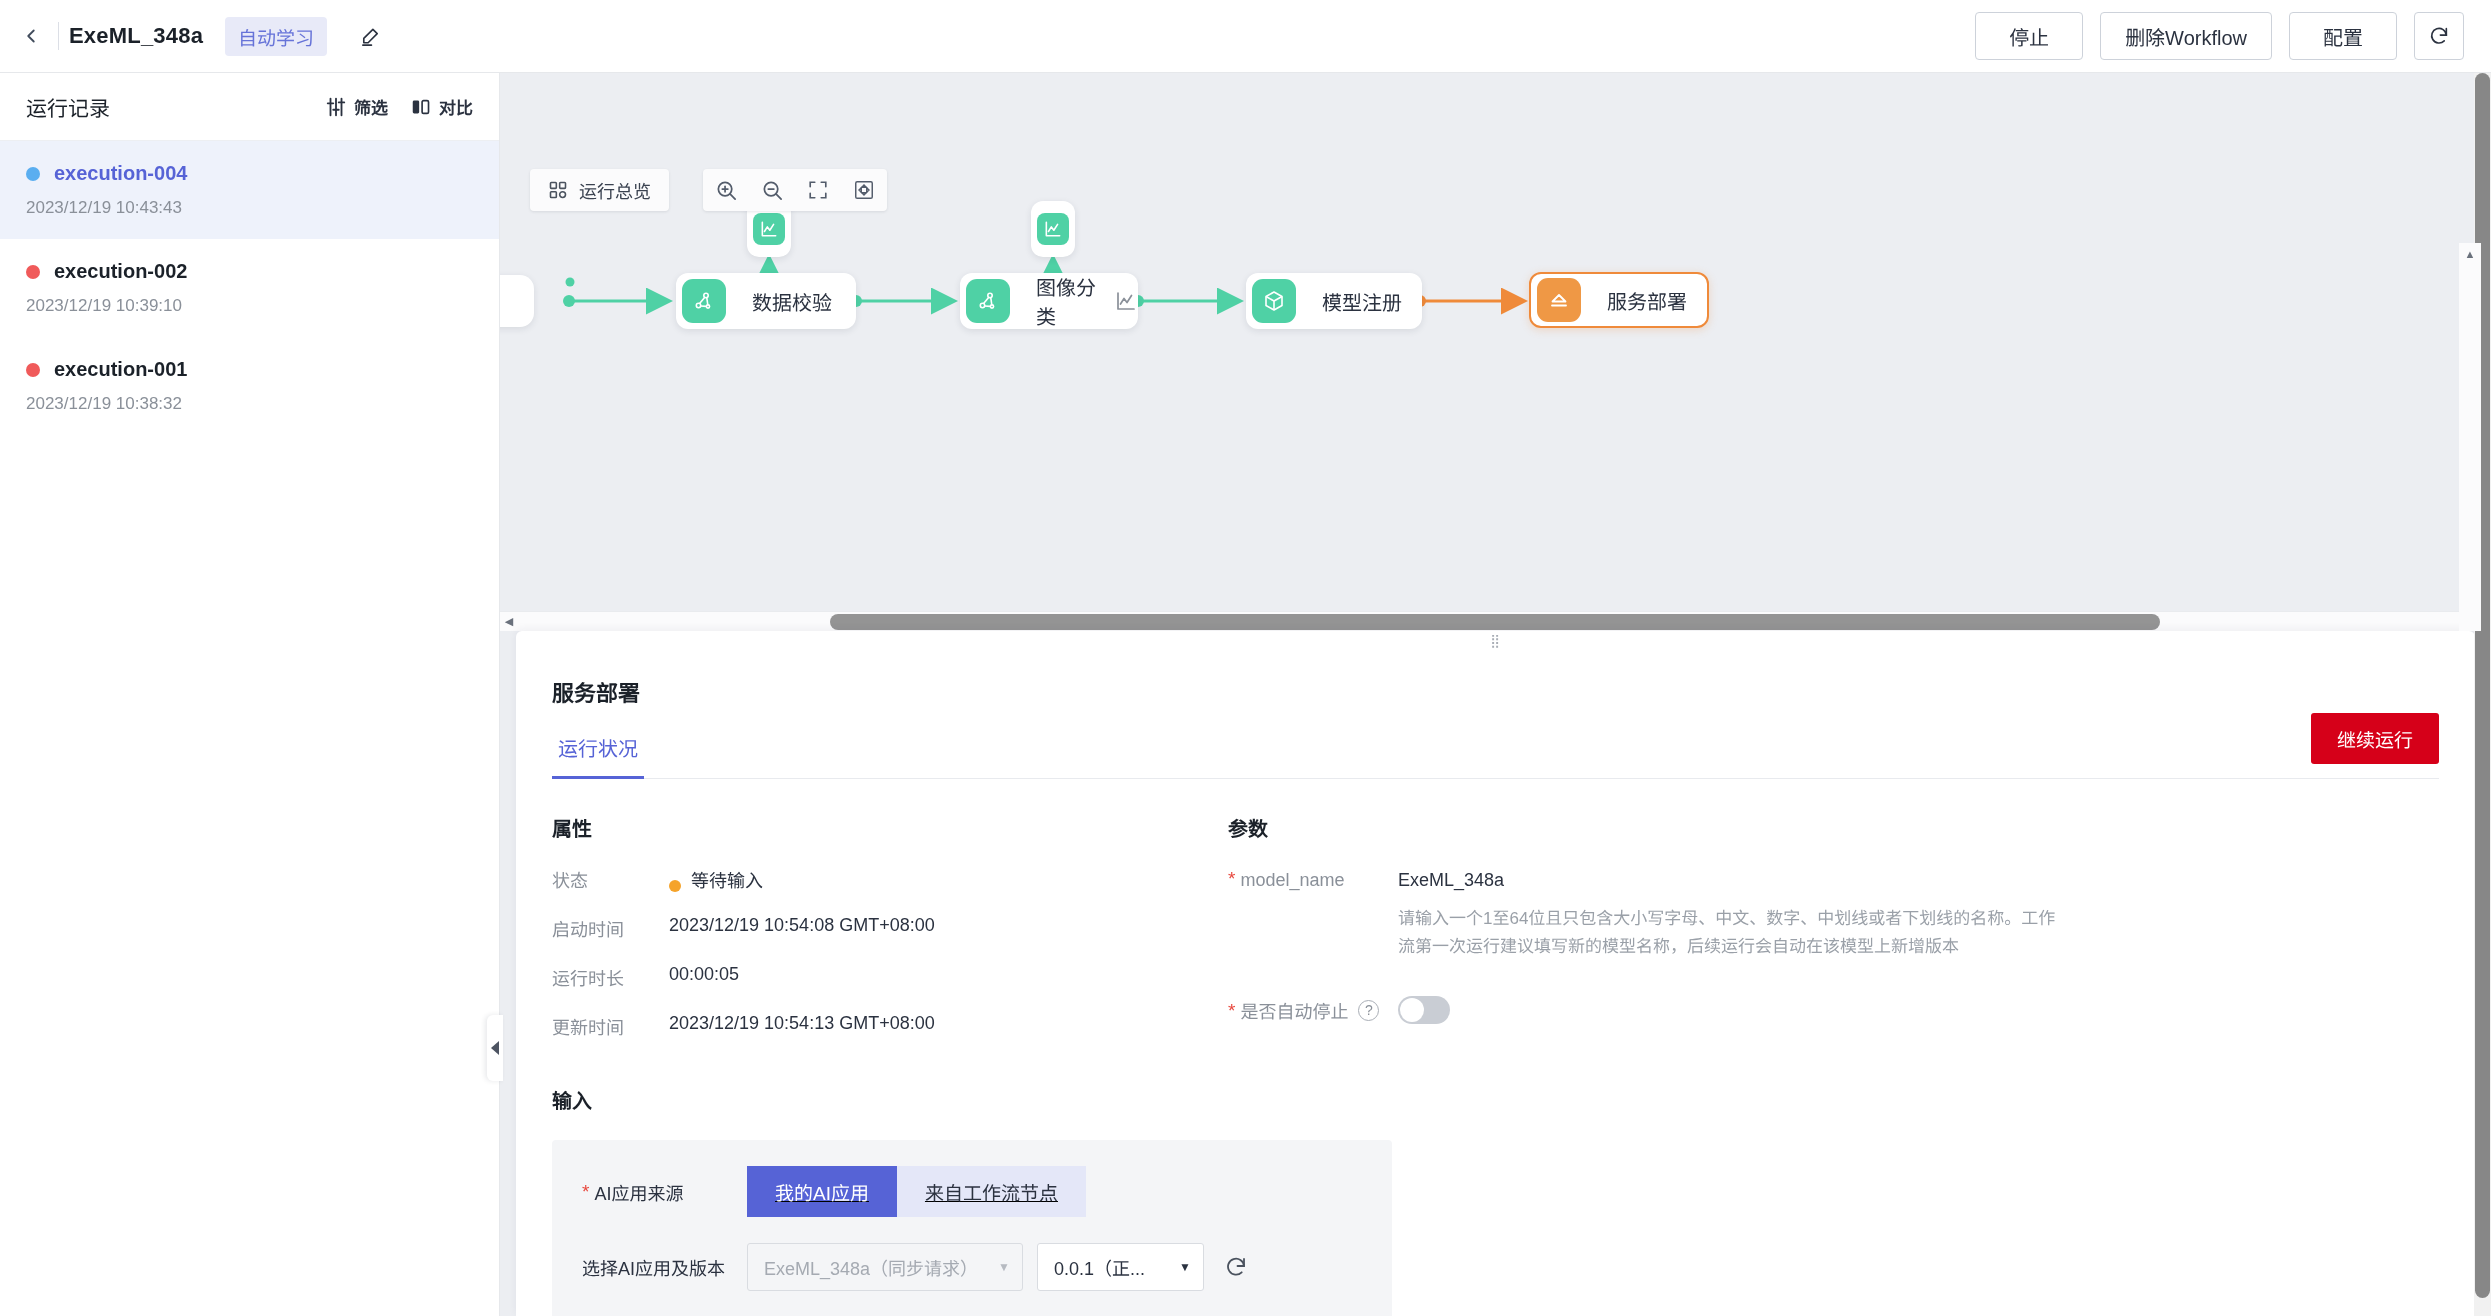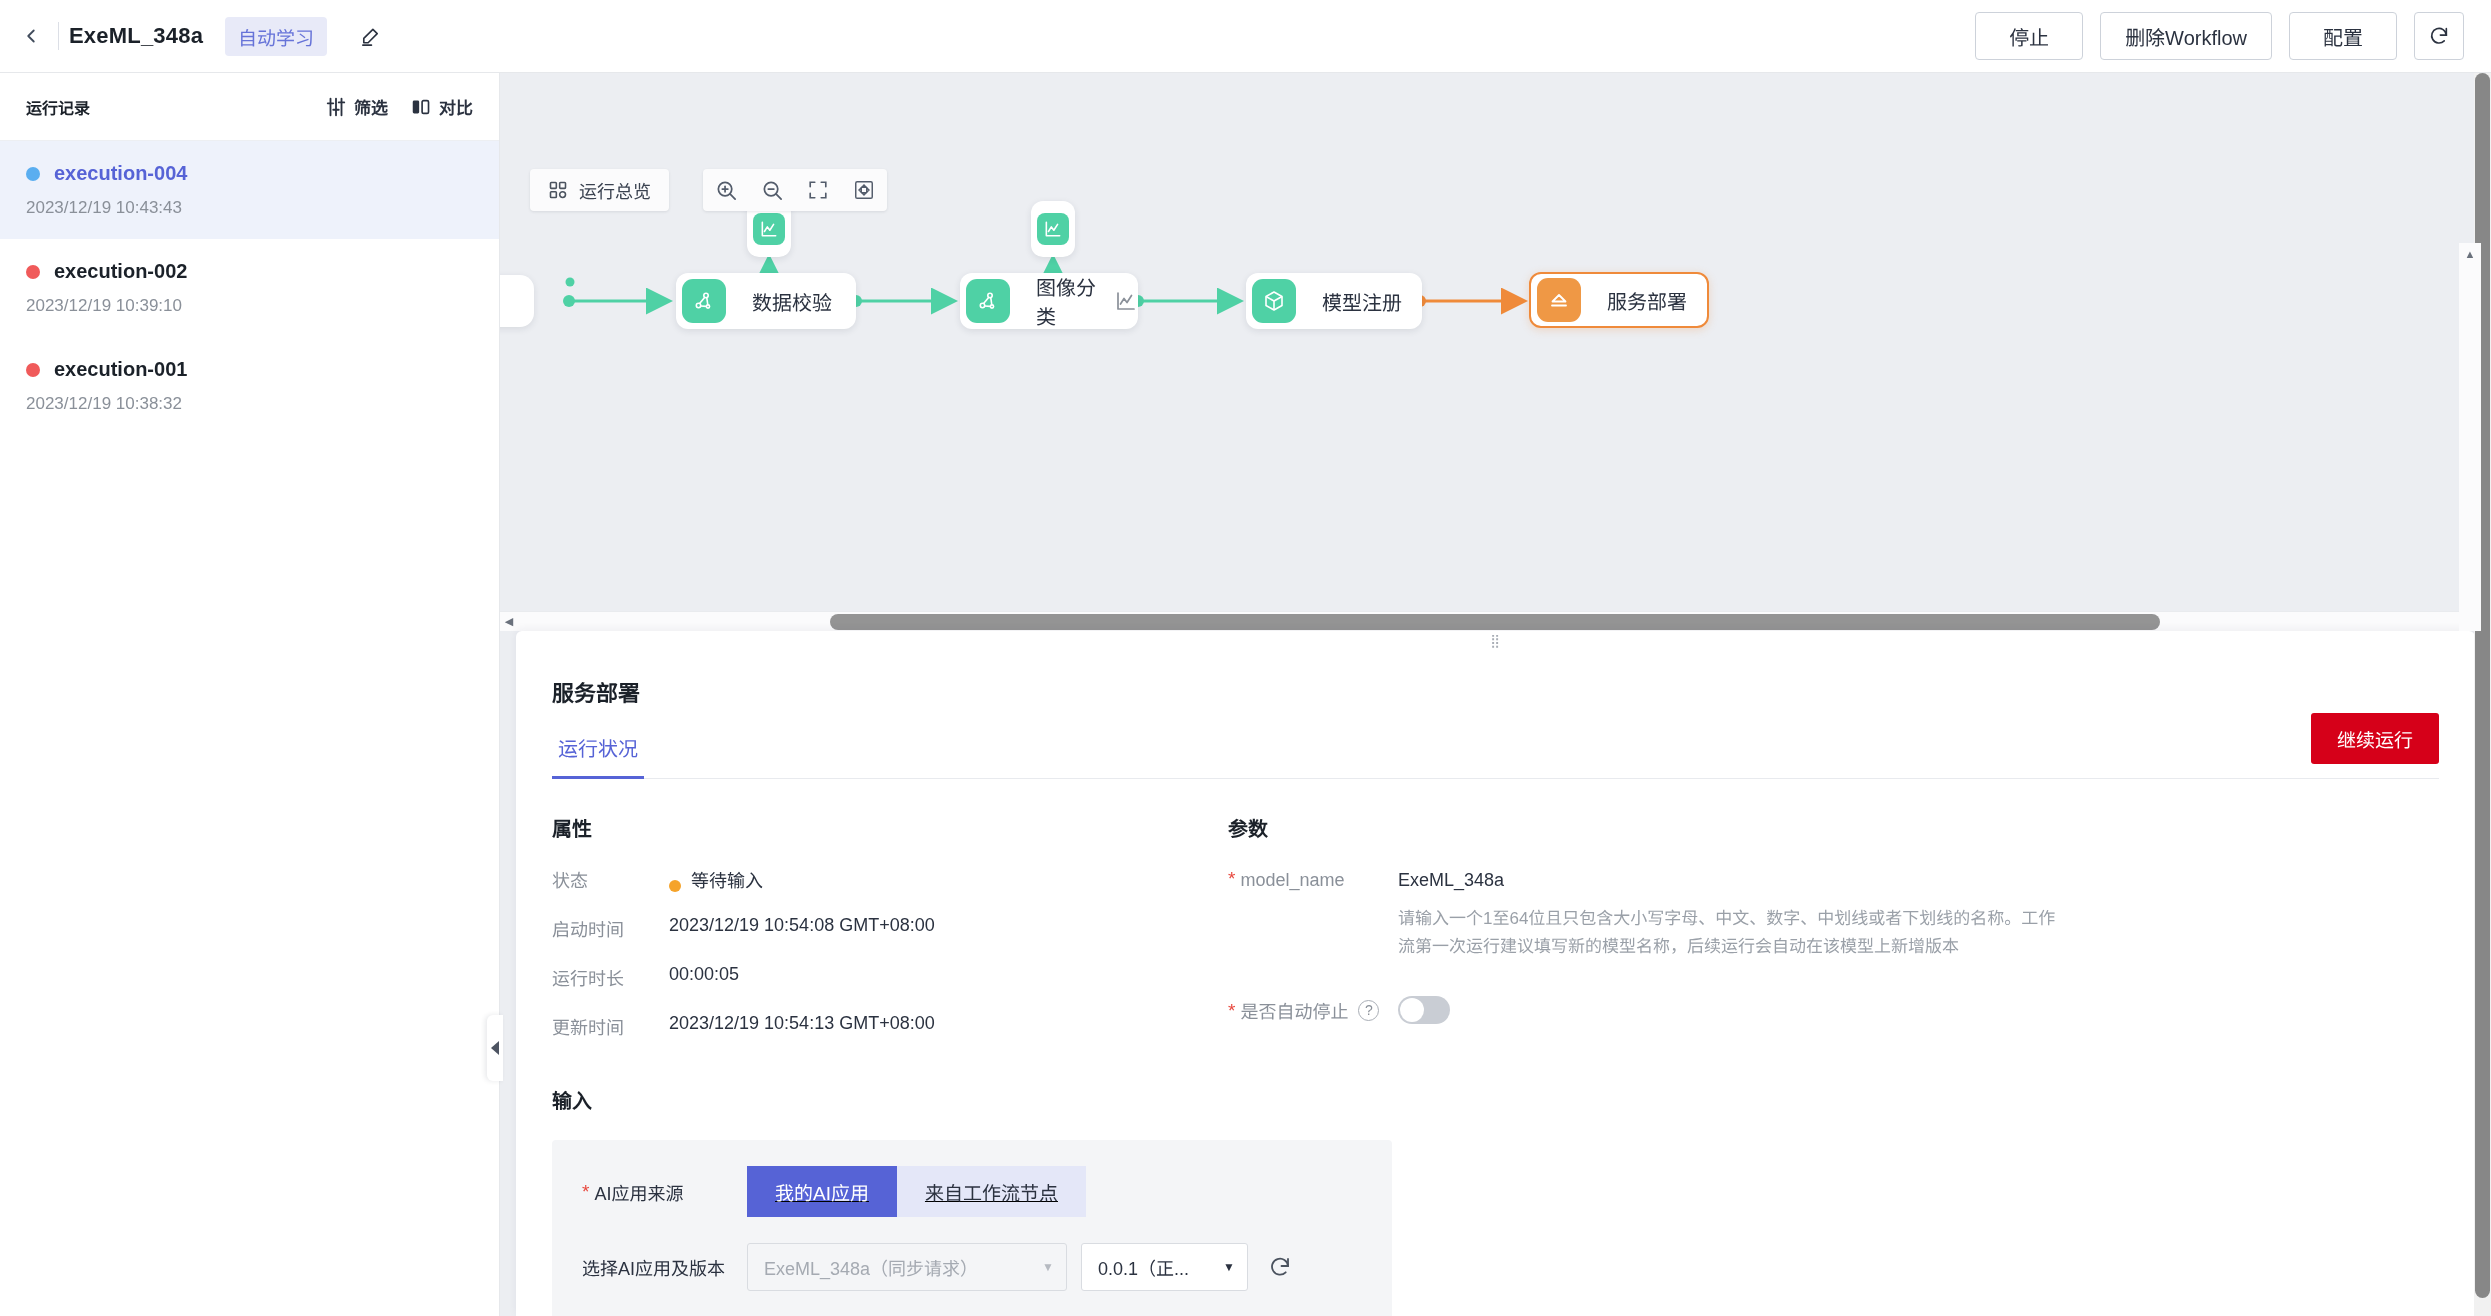--- a/index.html
+++ b/index.html
@@ -48,21 +48,21 @@
 
   
   .sidebar {
     position: absolute; left: 0; top: 73px; width: 500px; height: 1243px;
     background: #ffffff; border-right: 1px solid #e6e8eb;
   }
   .sb-head {
     height: 68px; display: flex; align-items: center; padding: 0 26px;
     border-bottom: 1px solid #edeff2;
   }
-  .sb-title { font-size: 16px; font-weight: bold; color: #1b2129; }
+  .sb-title { font-size: 21px; font-weight: normal; color: #1b2129; }
   .sb-actions { margin-left: auto; display: flex; align-items: center; gap: 22px; }
   .sb-act { display: flex; align-items: center; gap: 7px; cursor: pointer; }
   .sb-act-label { font-size: 17px; font-weight: bold; color: #2b3240; }
   .exec-item {
     padding: 21px 26px 20px 26px; cursor: pointer; border-bottom: 1px solid transparent;
   }
   .exec-item.active { background: #eef2fb; }
   .exec-row { display: flex; align-items: center; gap: 14px; }
   .dot { width: 14px; height: 14px; border-radius: 50%; flex: none; }
   .exec-name { font-size: 20px; font-weight: bold; color: #1b2129; }
@@ -218,21 +218,21 @@
   .seg-btn {
     font-size: 19px; padding: 12px 28px; cursor: pointer;
     background: #e4e7f8; color: #2b3240;
   }
   .seg-btn.on { background: #5663d6; color: #fff; }
   .sel {
     height: 48px; border: 1px solid #d9dce1; border-radius: 3px; background: #f4f5f7;
     display: flex; align-items: center; padding: 0 12px 0 16px;
     font-size: 18px; color: #a5aab2; cursor: pointer;
   }
-  .sel.w1 { width: 320px; }
+  .sel.w1 { width: 276px; }
   .sel.w2 { width: 167px; background: #fff; color: #2b3240; margin-left: 14px; }
   .sel .caret { margin-left: auto; font-size: 12px; color: #b6bac1; }
   .sel.w2 .caret { color: #2b3240; }
   .refresh-ico {
     margin-left: 20px; color: #4a525e; cursor: pointer;
     display: flex; align-items: center;
   }
 
   
   .panel-collapse {

